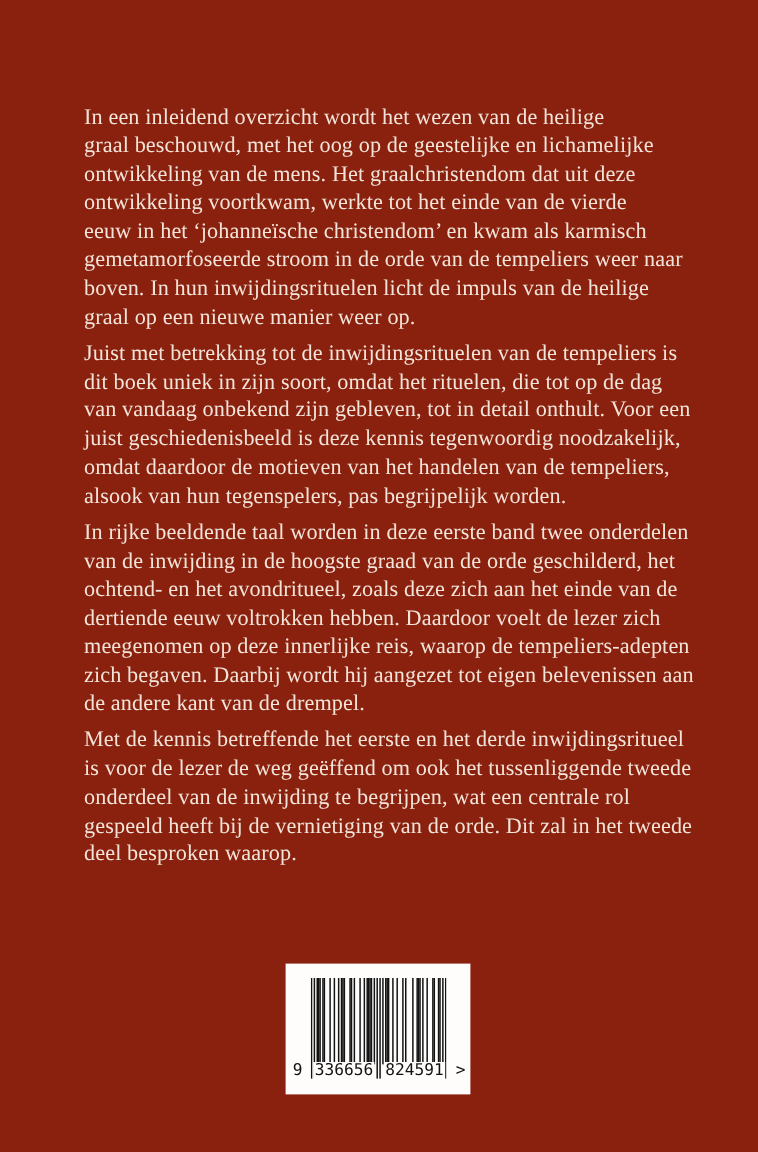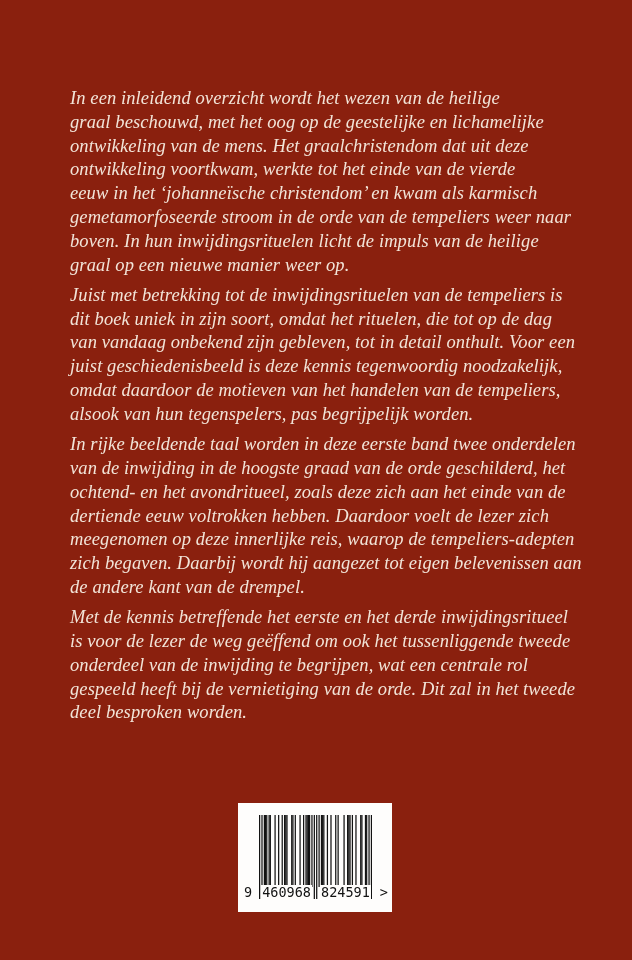--- a/index.html
+++ b/index.html
@@ -19,21 +19,20 @@
     left:70px; top:87px;
     width:548px;
     color:#f2e4d8;
     font-size:18.5px;
     line-height:23.8px;
     letter-spacing:0.1px;
   }
   .blurb p {
     margin:0 0 6.5px 0;
     white-space:pre-line;
-    font-style:italic;
   }
   .barcode-box {
     position:absolute;
     left:238px; top:803px;
     width:154px; height:109px;
     background:#fefdfc;
   }
   .bars {
     position:absolute;
     left:21px; top:12px;
@@ -80,21 +79,21 @@
 van de inwijding in de hoogste graad van de orde geschilderd, het
 ochtend- en het avondritueel, zoals deze zich aan het einde van de
 dertiende eeuw voltrokken hebben. Daardoor voelt de lezer zich
 meegenomen op deze innerlijke reis, waarop de tempeliers-adepten
 zich begaven. Daarbij wordt hij aangezet tot eigen belevenissen aan
 de andere kant van de drempel.</p>
     <p>Met de kennis betreffende het eerste en het derde inwijdingsritueel
 is voor de lezer de weg geëffend om ook het tussenliggende tweede
 onderdeel van de inwijding te begrijpen, wat een centrale rol
 gespeeld heeft bij de vernietiging van de orde. Dit zal in het tweede
-deel besproken worden.</p>
+deel besproken waarop.</p>
   </div>
 
   <div class="barcode-box" style="background: rgb(254, 253, 252);">
     <svg class="bars" viewBox="0 0 95 84" preserveAspectRatio="none" xmlns="http://www.w3.org/2000/svg">
         <rect x="0" y="0" width="1.04" height="84" fill="#121212"></rect>
         <rect x="2" y="0" width="1.04" height="84" fill="#121212"></rect>
         <rect x="4" y="0" width="1.04" height="72" fill="#121212"></rect>
         <rect x="5" y="0" width="1.04" height="72" fill="#121212"></rect>
         <rect x="6" y="0" width="1.04" height="72" fill="#121212"></rect>
         <rect x="8" y="0" width="1.04" height="72" fill="#121212"></rect>
@@ -133,19 +132,19 @@
         <rect x="81" y="0" width="1.04" height="72" fill="#121212"></rect>
         <rect x="85" y="0" width="1.04" height="72" fill="#121212"></rect>
         <rect x="86" y="0" width="1.04" height="72" fill="#121212"></rect>
         <rect x="89" y="0" width="1.04" height="72" fill="#121212"></rect>
         <rect x="90" y="0" width="1.04" height="72" fill="#121212"></rect>
         <rect x="92" y="0" width="1.04" height="84" fill="#121212"></rect>
         <rect x="94" y="0" width="1.04" height="84" fill="#121212"></rect>
       </svg>
     <div class="barcode-digits">
       <span>9</span>
-      <span>460968</span>
+      <span>336656</span>
       <span>824591</span>
       <span>&gt;</span>
     </div>
   </div>
 
 </div>
 
 </body></html>

